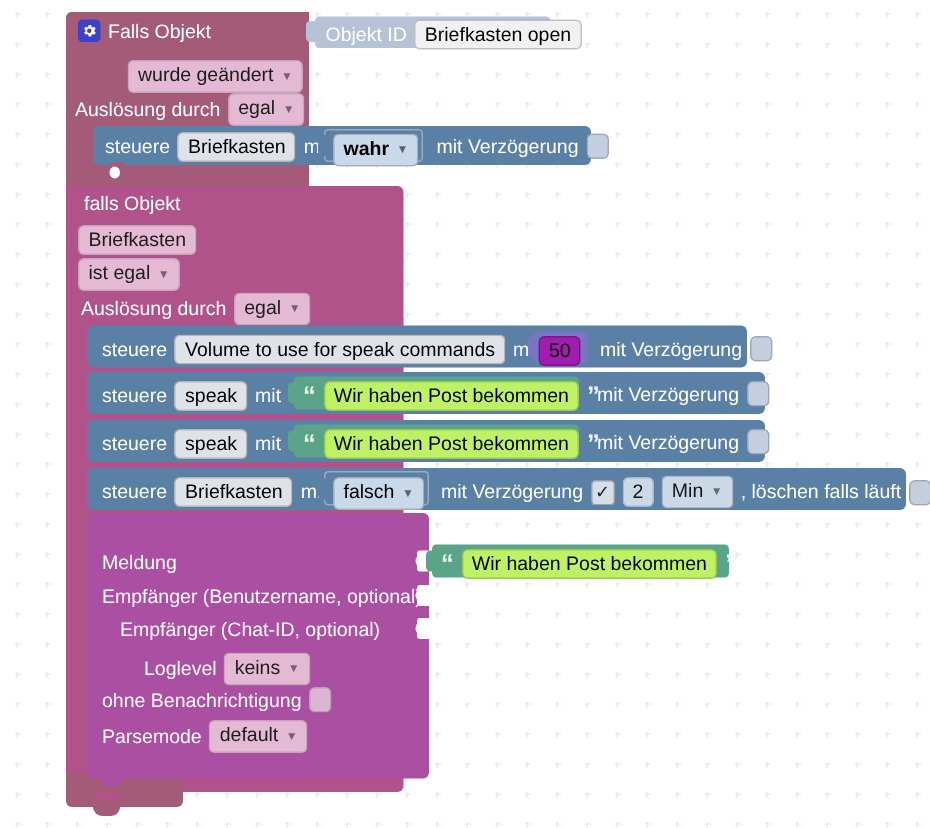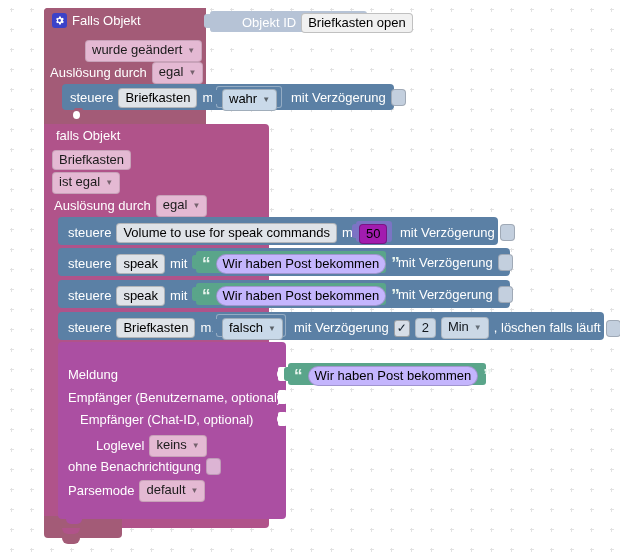--- a/index.html
+++ b/index.html
@@ -42,21 +42,21 @@
   
   .fld{
     display:inline-block;border-radius:4px;padding:1px 6px 2px 6px;
     font-size:13px;line-height:15px;white-space:nowrap;vertical-align:middle;
     color:#000;background:#e8e8e8;border:1px solid rgba(0,0,0,.18);
   }
   .fld.pink{background:#e4b9d3;border-color:rgba(0,0,0,.12);color:#1b1b1b;}
   .fld.blue{background:#cbd8e6;border-color:rgba(0,0,0,.15);color:#11161c;}
   .fld.lightblue{background:#c9d9e9;border-color:rgba(0,0,0,.2);}
   .fld.grey{background:#dfe3e8;border-color:rgba(0,0,0,.2);}
-  .fld.green{background:#c4b5fd;border-color:rgba(0,0,0,.18);border-radius:10px;}
+  .fld.green{background:#bef264;border-color:rgba(0,0,0,.18);}
   .fld.white{background:#f1f1f1;border-color:rgba(0,0,0,.2);}
   .fld.num{background:#a21caf;border-color:rgba(0,0,0,.25);}
 
   .caret{display:inline-block;margin-left:5px;font-size:8px;opacity:.55;transform:translateY(-1px);}
 
   
   .tgl{
     display:inline-block;width:13px;height:15px;border-radius:4px;
     background:#c3cfde;border:1px solid rgba(0,0,0,.18);vertical-align:middle;
   }
@@ -111,21 +111,21 @@
       <svg width="11" height="11" viewBox="0 0 24 24" aria-hidden="true">
         <path fill="#ffffff" d="M19.4 13a7.6 7.6 0 0 0 0-2l2-1.5-2-3.4-2.4 1a7.7 7.7 0 0 0-1.7-1l-.4-2.6h-3.9l-.4 2.6c-.6.2-1.2.6-1.7 1l-2.4-1-2 3.4L6.6 11a7.6 7.6 0 0 0 0 2l-2 1.5 2 3.4 2.4-1c.5.4 1.1.8 1.7 1l.4 2.6h3.9l.4-2.6c.6-.2 1.2-.6 1.7-1l2.4 1 2-3.4-2-1.5ZM12 15.2A3.2 3.2 0 1 1 15.2 12 3.2 3.2 0 0 1 12 15.2Z"></path>
       </svg>
     </span>
     <span class="lbl">Falls Objekt</span>
   </div>
 
   <div class="notch c-objid" style="left:204px;top:21px;"></div>
 
   <div class="blk c-objid" style="left:210px;top:11px;width:157px;height:21px;border-radius:3px;"></div>
-  <div class="row" style="left:217px;top:13px;margin-left:25px;">
+  <div class="row" style="left:217px;top:13px;">
     <span class="lbl">Objekt ID</span>
     <span class="fld white">Briefkasten open</span>
   </div>
 
   <div class="row" style="left:37px;top:40px;padding-left:48px;">
     <span class="fld pink">
       <span>wurde geändert</span><span class="caret">▼</span>
     </span>
   </div>
 
@@ -138,21 +138,21 @@
 
   <div class="blk c-blue" style="left:62px;top:84px;width:332px;height:26px;border-radius:4px;"></div>
   <div class="socket" style="left:74px;top:108px;height:5px;background:#a35b77;"></div>
   <div class="row" style="left:70px;top:88px;">
     <span class="lbl">steuere</span>
     <span class="fld grey">Briefkasten</span>
     <span class="lbl">mit</span>
   </div>
   <div class="blk c-blue" style="left:216px;top:86px;width:66px;height:22px;border-radius:3px;border:1px solid rgba(255,255,255,.35);"></div>
   <div class="notch c-blue" style="left:212px;top:97px;"></div>
-  <div class="row" style="left:222px;top:89px;">
+  <div class="row" style="left:222px;top:89px;font-weight:bold;">
     <span class="fld lightblue">
       <span>wahr</span><span class="caret">▼</span>
     </span>
   </div>
   <div class="row" style="left:291px;top:89px;">
     <span class="lbl">mit Verzögerung</span>
     <span class="tgl"></span>
   </div>
 
   <div class="blk c-cond" style="left:44px;top:124px;width:225px;height:404px;border-radius:0 4px 4px 4px;"></div>

